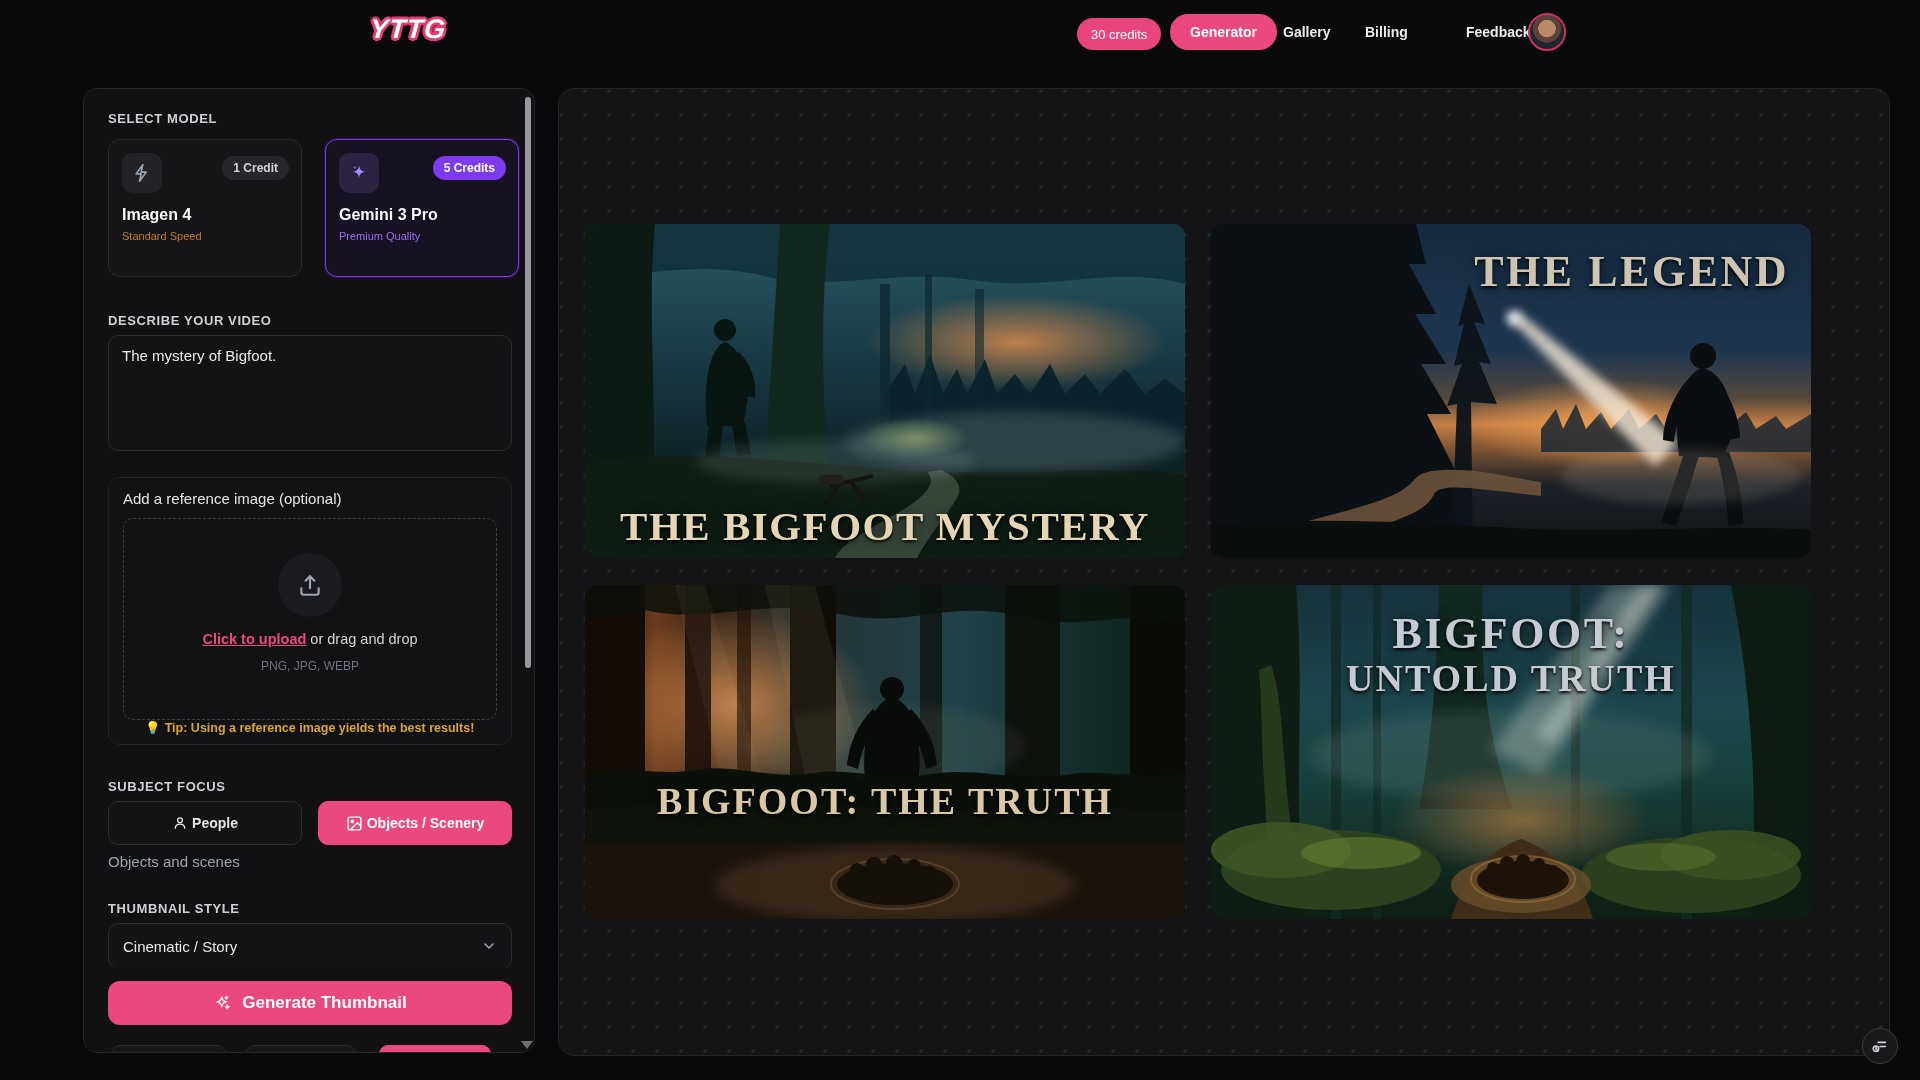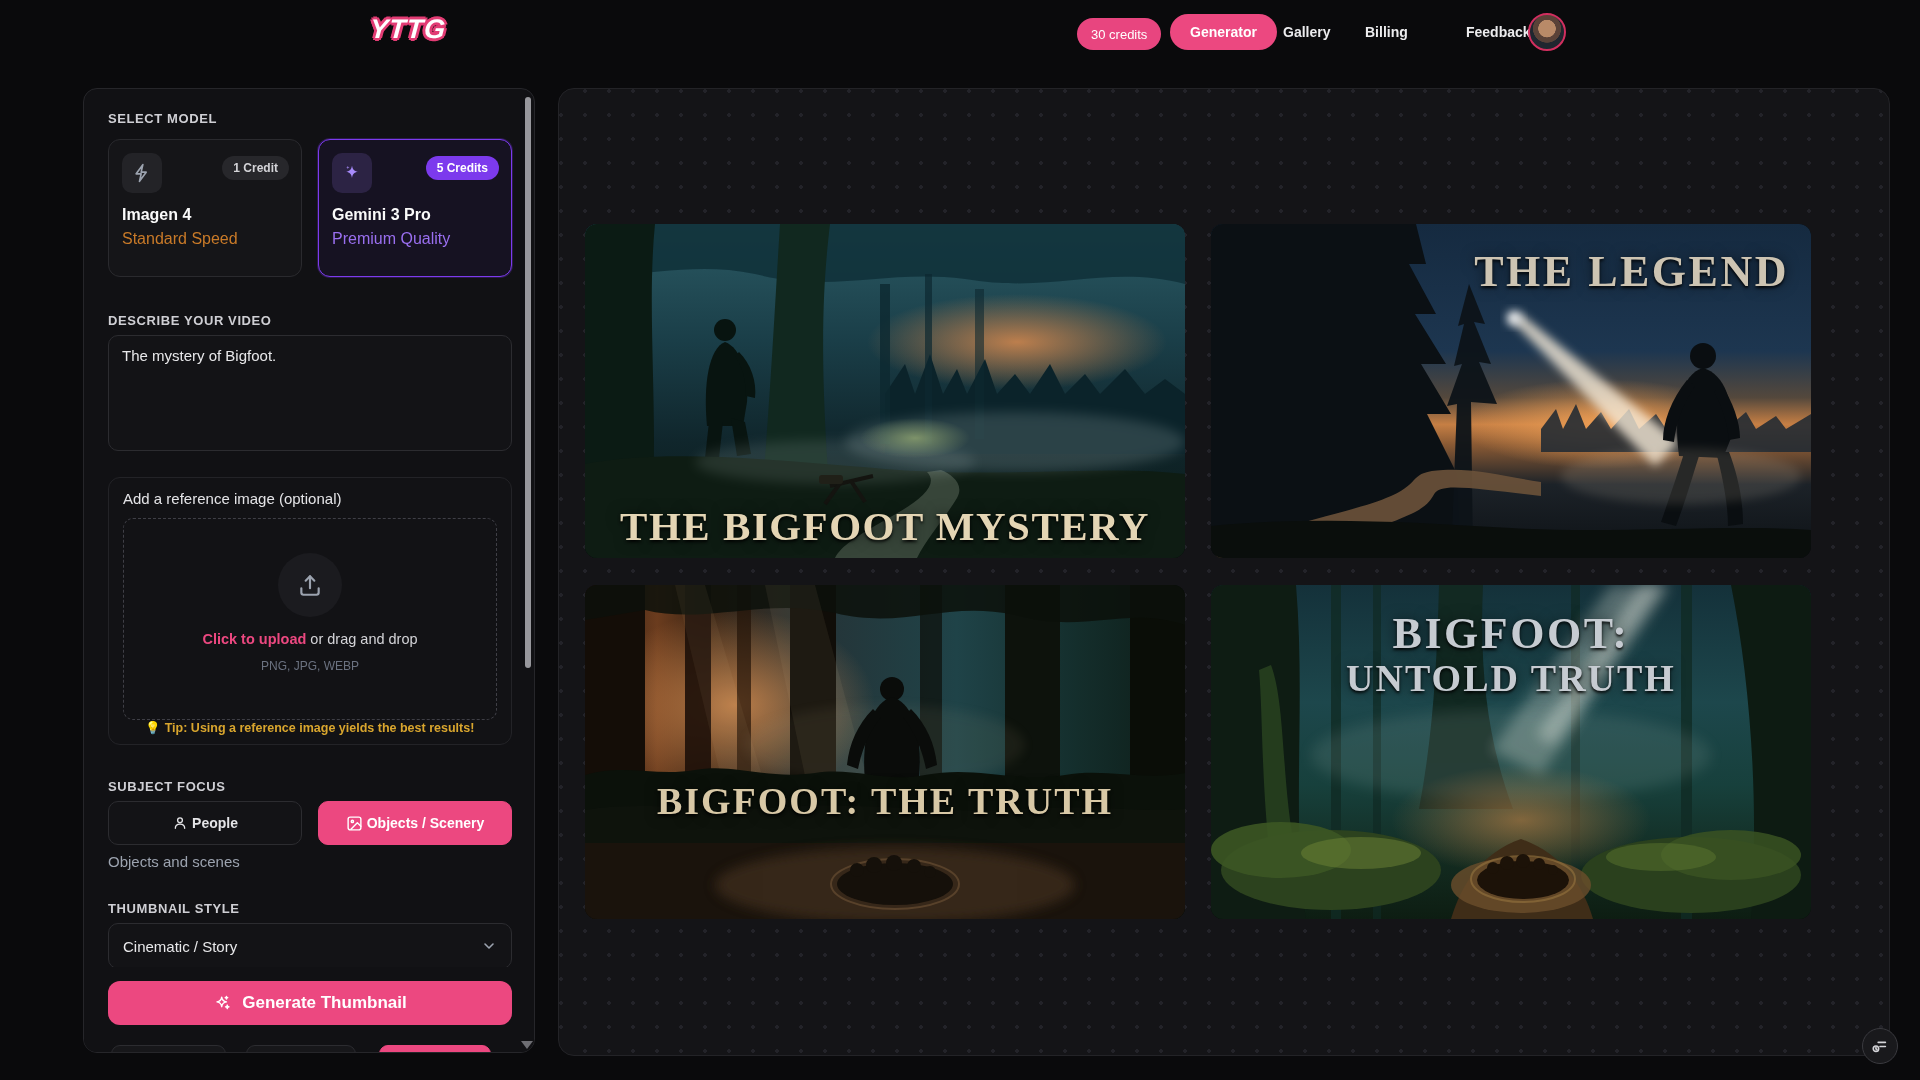--- a/index.html
+++ b/index.html
@@ -22,45 +22,45 @@
   .avatar { position:absolute; left:1528px; top:13px; width:38px; height:38px; border-radius:50%;
           border:2px solid #d12f5f; cursor:pointer;
           background:radial-gradient(circle at 50% 40%, #b98a68 0 32%, #5a4238 34% 52%, #20262f 54% 100%); }
 
   
   .sidebar { position:absolute; left:83px; top:88px; width:452px; height:965px; background:#111114;
           border:1px solid #26262a; border-radius:14px; overflow:hidden; }
   .s-head { position:absolute; left:24px; font-size:13px; font-weight:700; letter-spacing:.6px; color:#cfcfd4; }
   .h-select { top:22px; } .h-describe { top:224px; } .h-focus { top:690px; } .h-style { top:812px; }
 
-  .cards { position:absolute; left:24px; top:50px; width:484px; display:grid; grid-template-columns:194px 194px; gap:16px; }
+  .cards { position:absolute; left:24px; top:50px; width:484px; display:grid; grid-template-columns:194px 194px; gap:23px; }
   .model-card { height:138px; background:#151518; border:1px solid #2a2a2e; border-radius:12px; padding:13px; position:relative; cursor:pointer; }
   .model-card.selected { border:1px solid #7c3aed; background:#161222; box-shadow:0 0 0 1px rgba(124,58,237,.25); }
   .icon-box { width:40px; height:40px; border-radius:10px; background:#232327; display:flex; align-items:center; justify-content:center; }
   .model-card.selected .icon-box { background:#2c2344; }
   .card-badge { position:absolute; right:12px; top:16px; height:24px; padding:0 11px; border-radius:999px;
           background:#27272b; color:#d4d4d8; font-size:12px; font-weight:600; display:flex; align-items:center; }
   .card-badge.purple { background:#7c3aed; color:#fff; }
   .card-name { position:absolute; left:13px; top:66px; font-size:16px; font-weight:700; color:#fafafa; }
-  .card-sub { position:absolute; left:13px; top:90px; font-size:16px; font-weight:500; }
+  .card-sub { position:absolute; left:13px; top:90px; font-size:11px; font-weight:500; }
   .card-sub.orange { color:#c97a28; } .card-sub.purple { color:#9a6ff0; }
 
   .prompt { position:absolute; left:24px; top:246px; width:404px; height:116px; background:#131316;
           border:1px solid #2c2c30; border-radius:10px; color:#e8e8ea; font-size:15px; padding:11px 13px;
           font-family:"Liberation Sans", sans-serif; resize:none; outline:none; }
 
   .ref-card { position:absolute; left:24px; top:388px; width:404px; height:268px; background:#121215;
           border:1px solid #232327; border-radius:12px; }
   .ref-label { position:absolute; left:14px; top:12px; font-size:15px; color:#e4e4e7; }
   .dropzone { position:absolute; left:14px; right:14px; top:40px; height:202px; border:1.5px dashed #3f3f46;
           border-radius:10px; cursor:pointer; }
   .up-circle { position:absolute; left:50%; top:34px; transform:translateX(-50%); width:64px; height:64px;
           border-radius:50%; background:#1b1b1f; display:flex; align-items:center; justify-content:center; }
   .up-line { position:absolute; left:0; right:0; top:112px; text-align:center; font-size:14.5px; color:#d4d4d8; }
-  .up-line .pink { color:#ec4880; font-weight:600; }
+  .up-line .pink { color:#ec4880; font-weight:600;text-decoration:underline; }
   .up-formats { position:absolute; left:0; right:0; top:140px; text-align:center; font-size:12px; color:#6b7280; }
   .tip { position:absolute; left:0; right:0; bottom:9px; text-align:center; font-size:12.5px; font-weight:600; color:#d9a62e; }
 
   .focus-row { position:absolute; left:24px; top:712px; width:404px; display:grid; grid-template-columns:194px 194px; gap:16px; }
   .focus-btn { height:44px; border-radius:10px; display:flex; align-items:center; justify-content:center; gap:4px;
           font-size:14px; font-weight:600; cursor:pointer; border:1px solid #2c2c30; background:#131316; color:#e4e4e7; }
   .focus-btn.selected { background:#ec4880; border-color:#ec4880; color:#fff; }
   .side-desc { position:absolute; left:24px; font-size:15px; color:#9ca3af; }
   .focus-desc { top:764px; } .style-desc { top:886px; }
 

